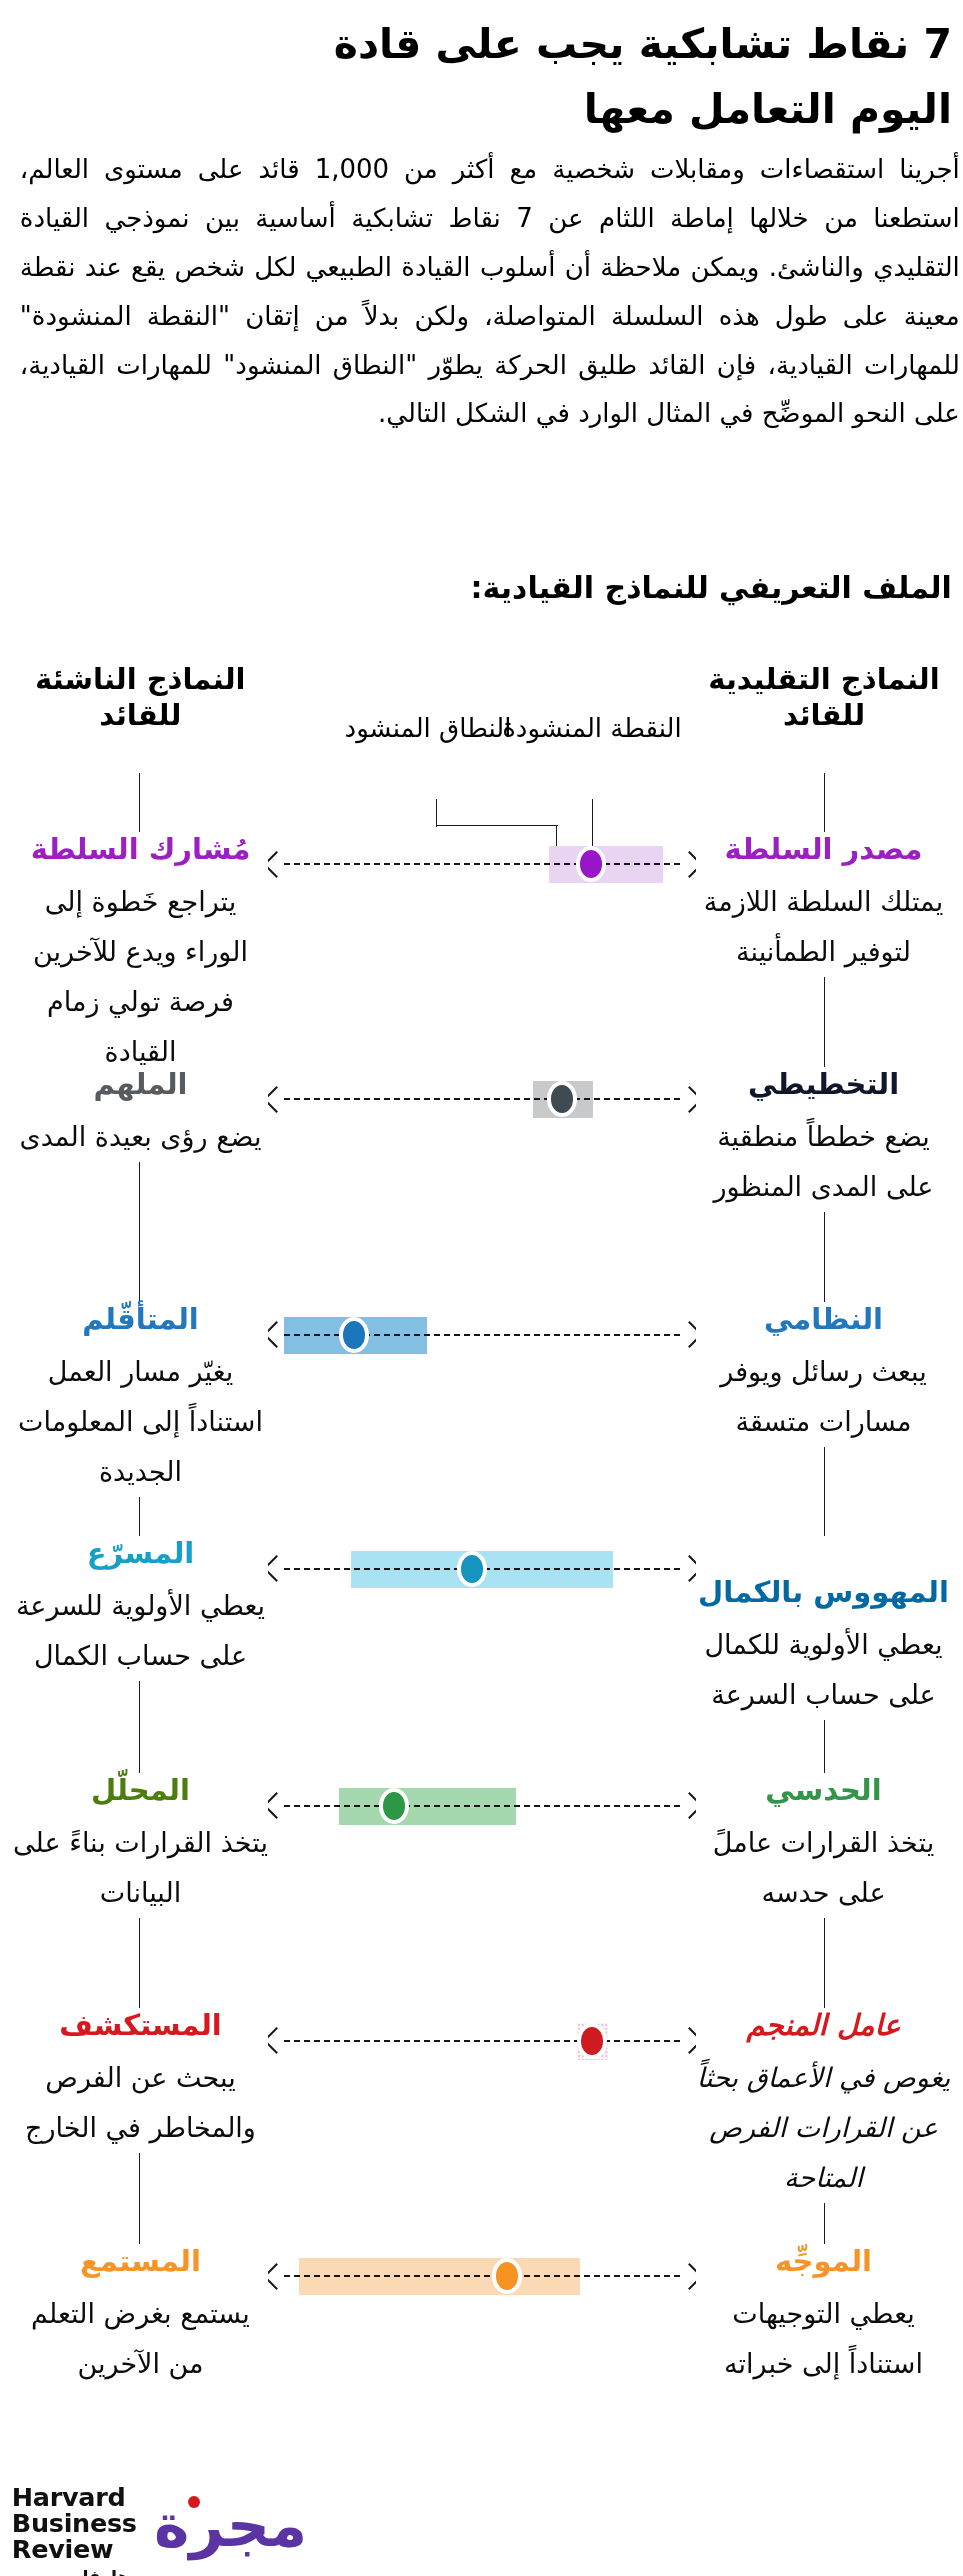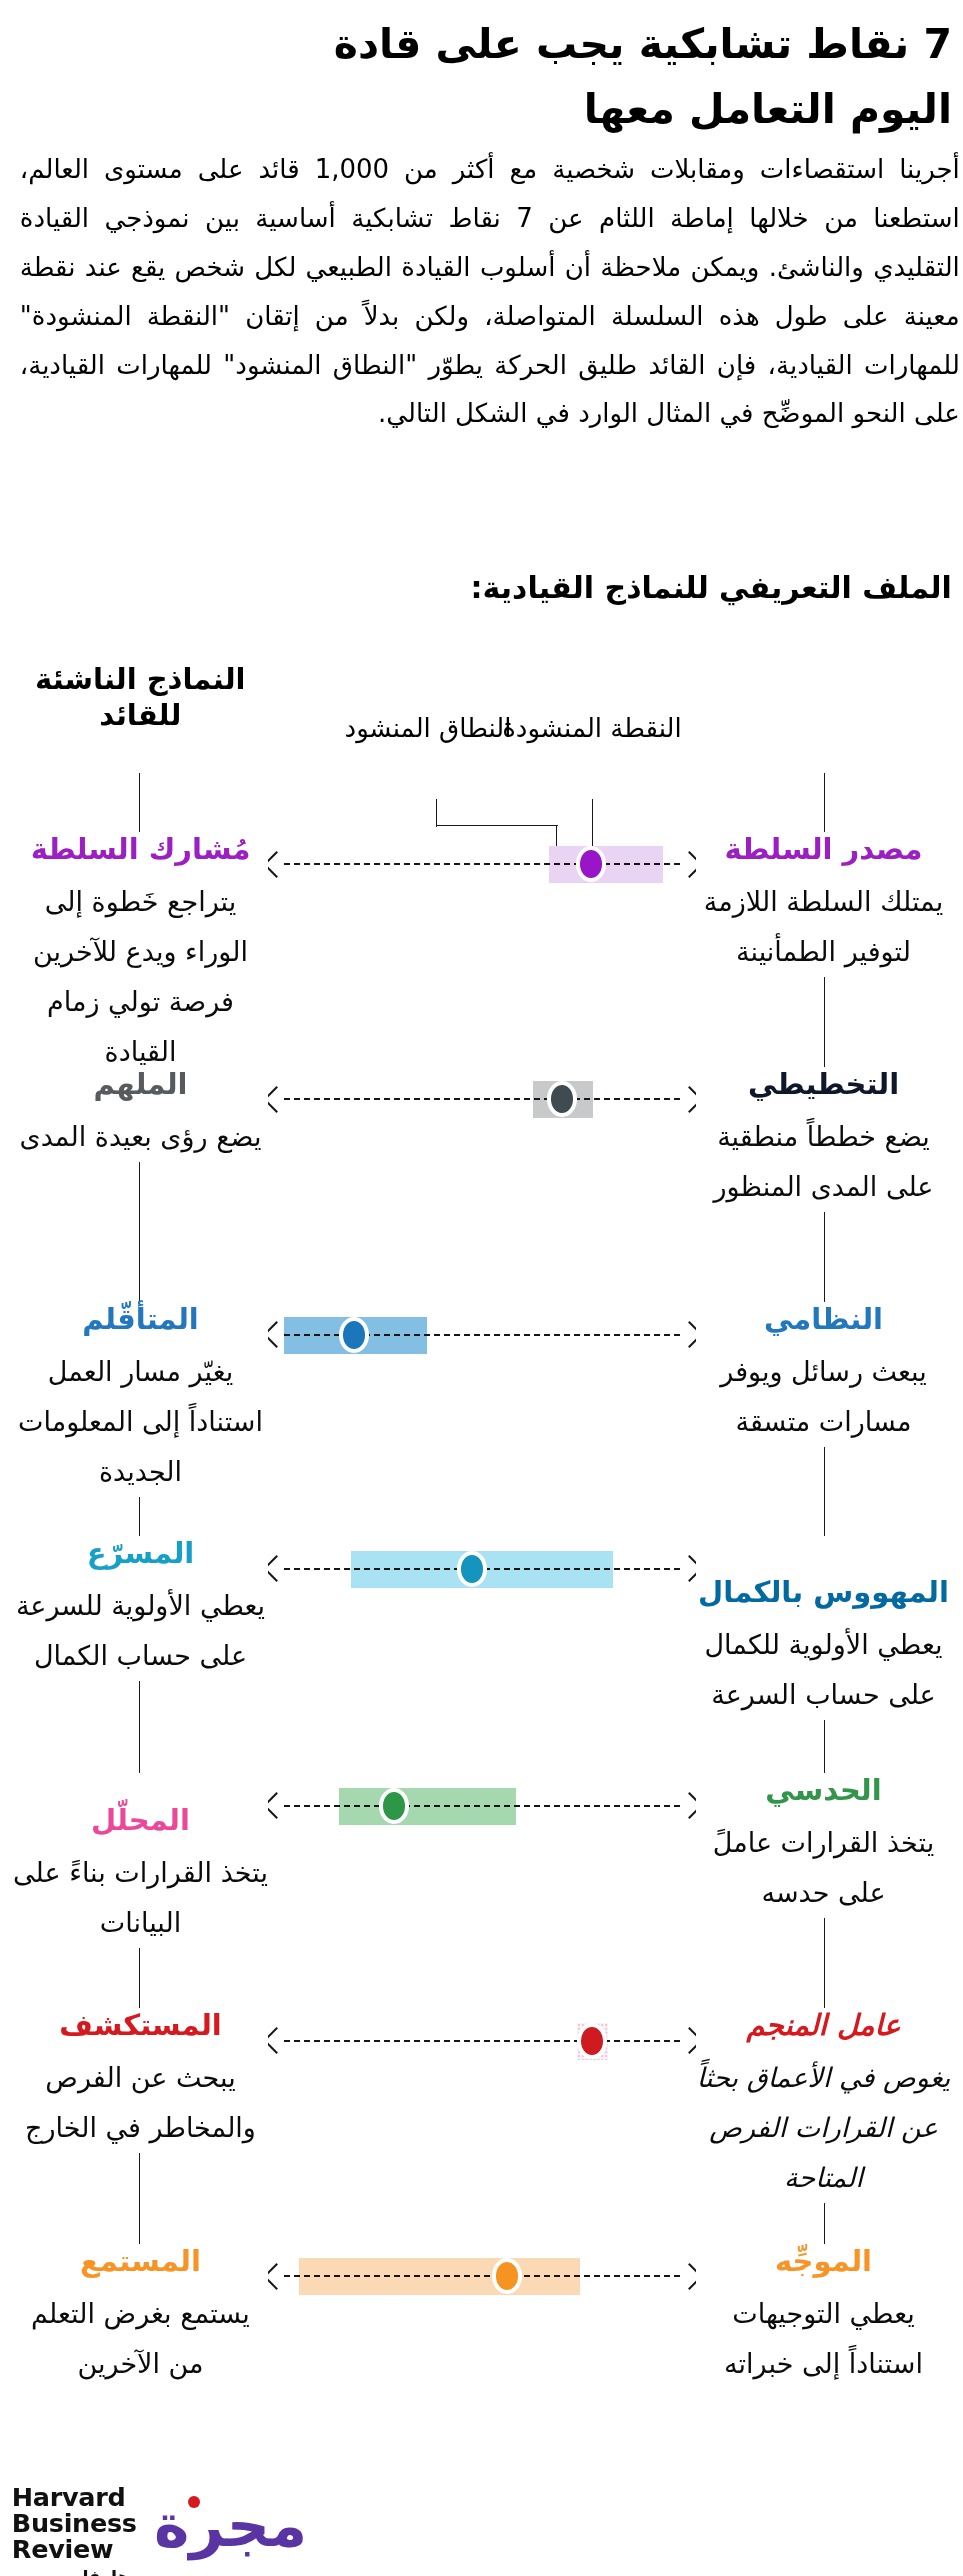--- a/index.html
+++ b/index.html
@@ -45,20 +45,21 @@
 </head>
 <body>
 
 <div id="page">
 
   <div class="abs" id="title">7 نقاط تشابكية يجب على قادة اليوم التعامل معها</div>
   <div class="abs" id="intro">أجرينا استقصاءات ومقابلات شخصية مع أكثر من 1,000 قائد على مستوى العالم، استطعنا من خلالها إماطة اللثام عن 7 نقاط تشابكية أساسية بين نموذجي القيادة التقليدي والناشئ. ويمكن ملاحظة أن أسلوب القيادة الطبيعي لكل شخص يقع عند نقطة معينة على طول هذه السلسلة المتواصلة، ولكن بدلاً من إتقان "النقطة المنشودة" للمهارات القيادية، فإن القائد طليق الحركة يطوّر "النطاق المنشود" للمهارات القيادية، على النحو الموضِّح في المثال الوارد في الشكل التالي.</div>
   <div class="abs" id="figtitle">الملف التعريفي للنماذج القيادية:</div>
 
   <div class="abs colhead" id="head-left">النماذج الناشئة للقائد</div>
+  <div class="abs colhead" id="head-right">النماذج التقليدية للقائد</div>
   <div class="abs midlab" id="range-label">النطاق المنشود</div>
   <div class="abs midlab" id="point-label">النقطة المنشودة</div>
 
   <div class="abs vline" style="left:436px;top:799px;height:27.5px;"></div>
   <div class="abs hline" style="left:436px;top:825px;width:122px;"></div>
   <div class="abs vline" style="left:556px;top:825px;height:22px;"></div>
   <div class="abs vline" style="left:592px;top:799px;height:52px;"></div>
 
   <div class="abs vline" style="left:139px;top:773px;height:1472px;"></div>
   <div class="abs vline" style="left:824px;top:773px;height:1472px;"></div>
@@ -124,21 +125,21 @@
       <div class="desc">يعطي الأولوية للكمال على حساب السرعة</div>
     </div>
   </div>
       <div>
     <div class="abs band" style="left: 339px; top: 1788px; width: 177px; background: rgb(166, 216, 176);"></div>
     <div class="abs dash" style="left: 284px; top: 1805px; width: 396px;"></div>
     <span class="abs chev chev-l" style="left: 267px; top: 1796px;"></span>
     <span class="abs chev chev-r" style="left: 680px; top: 1796px;"></span>
     <div class="abs dot" style="left: 379px; top: 1788px; background: rgb(46, 151, 71);"></div>
     <div class="abs side" style="left: 13px; top: 1773px;">
-      <div class="lbl" style="color: #ec4899; margin-top: 30px;">المحلّل</div>
+      <div class="lbl" style="color: #4d7c0f;">المحلّل</div>
       <div class="desc">يتخذ القرارات بناءً على البيانات</div>
     </div>
     <div class="abs side" style="left: 696px; top: 1773px;">
       <div class="lbl" style="color: rgb(51, 149, 74);">الحدسي</div>
       <div class="desc">يتخذ القرارات عاملً على حدسه</div>
     </div>
   </div>
       <div>
     <div class="abs band" style="left: 577px; top: 2023px; width: 31px; background-color: rgb(251, 242, 246); background-image: radial-gradient(rgb(230, 198, 216) 1px, transparent 1px); background-size: 3.9px 3.9px;"></div>
     <div class="abs dash" style="left: 284px; top: 2040px; width: 396px;"></div>

